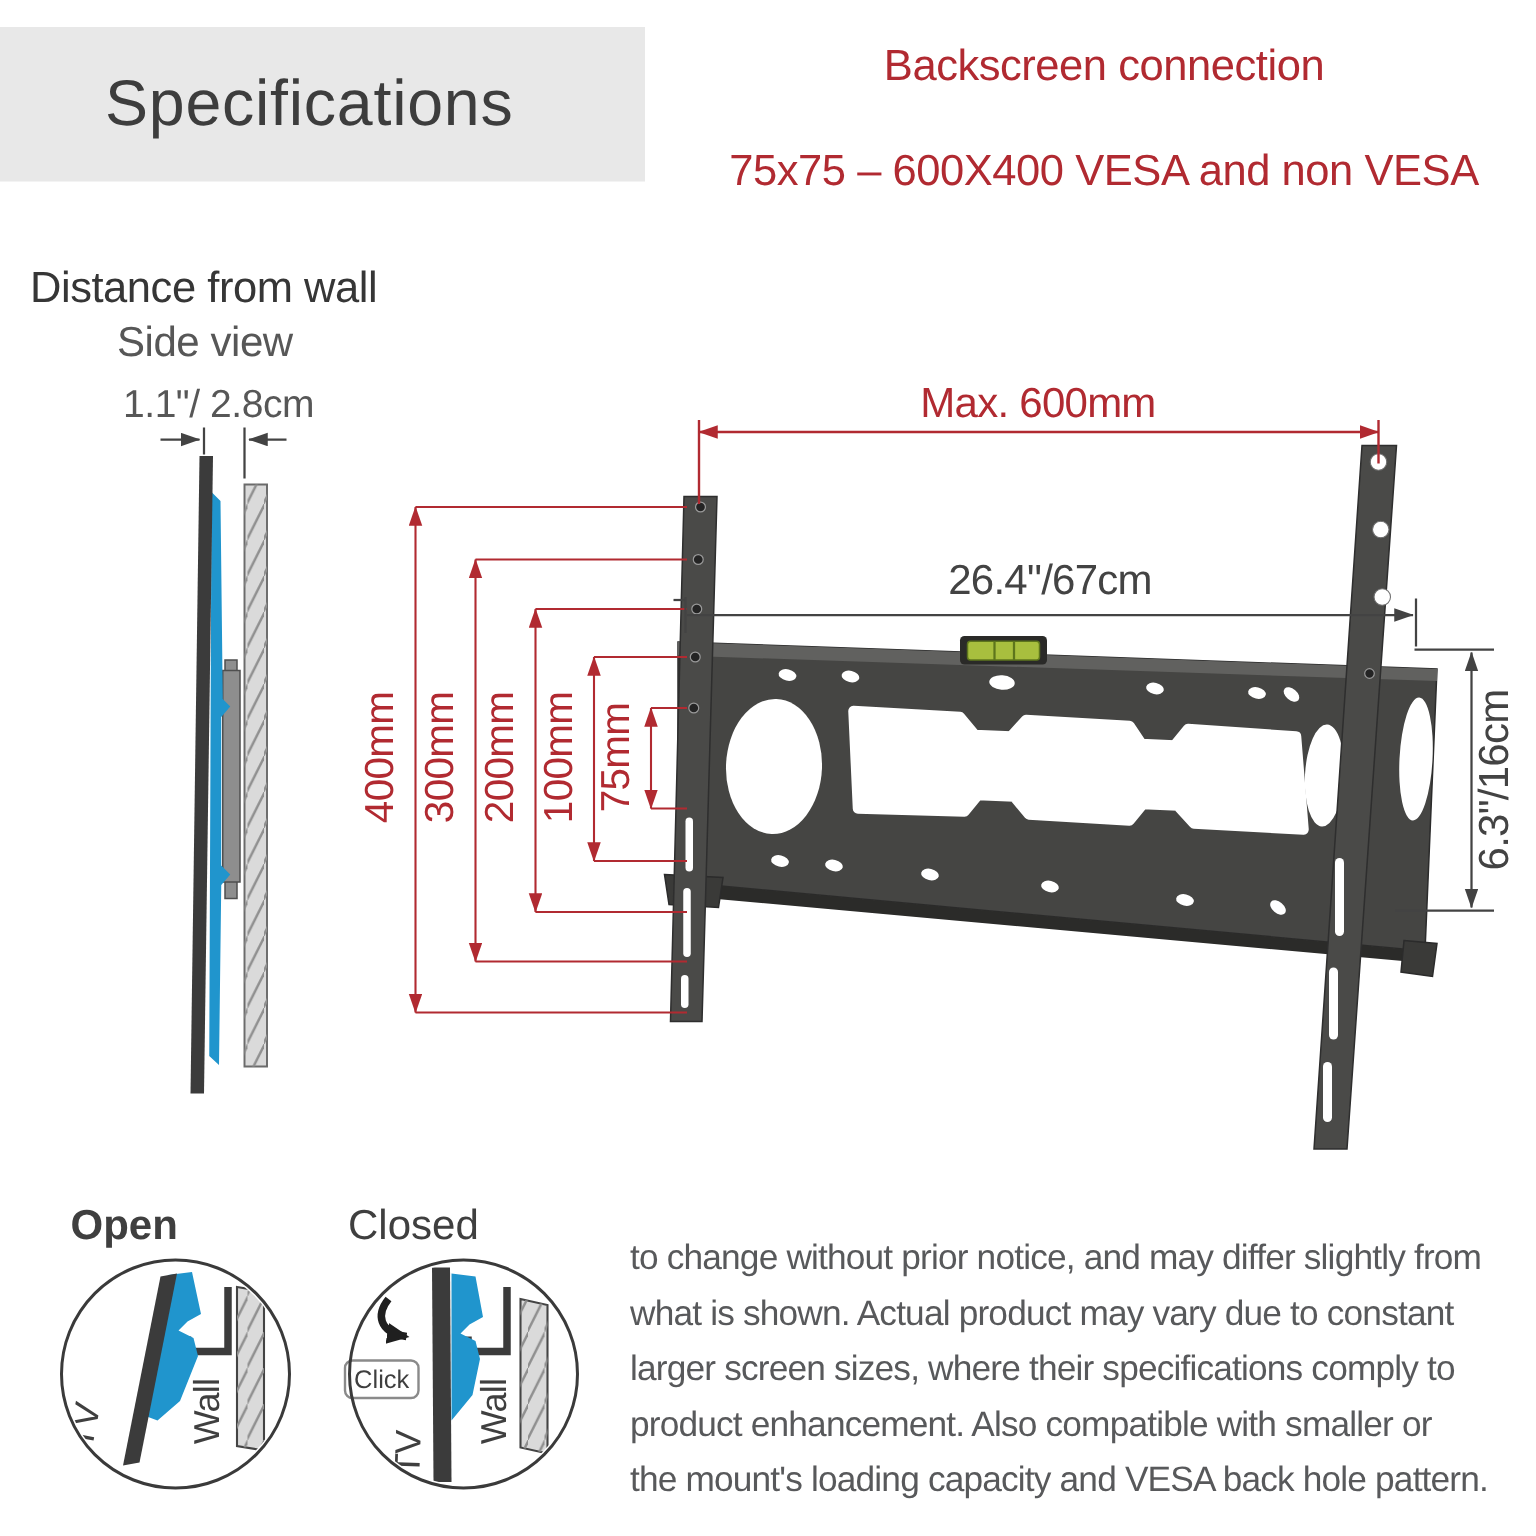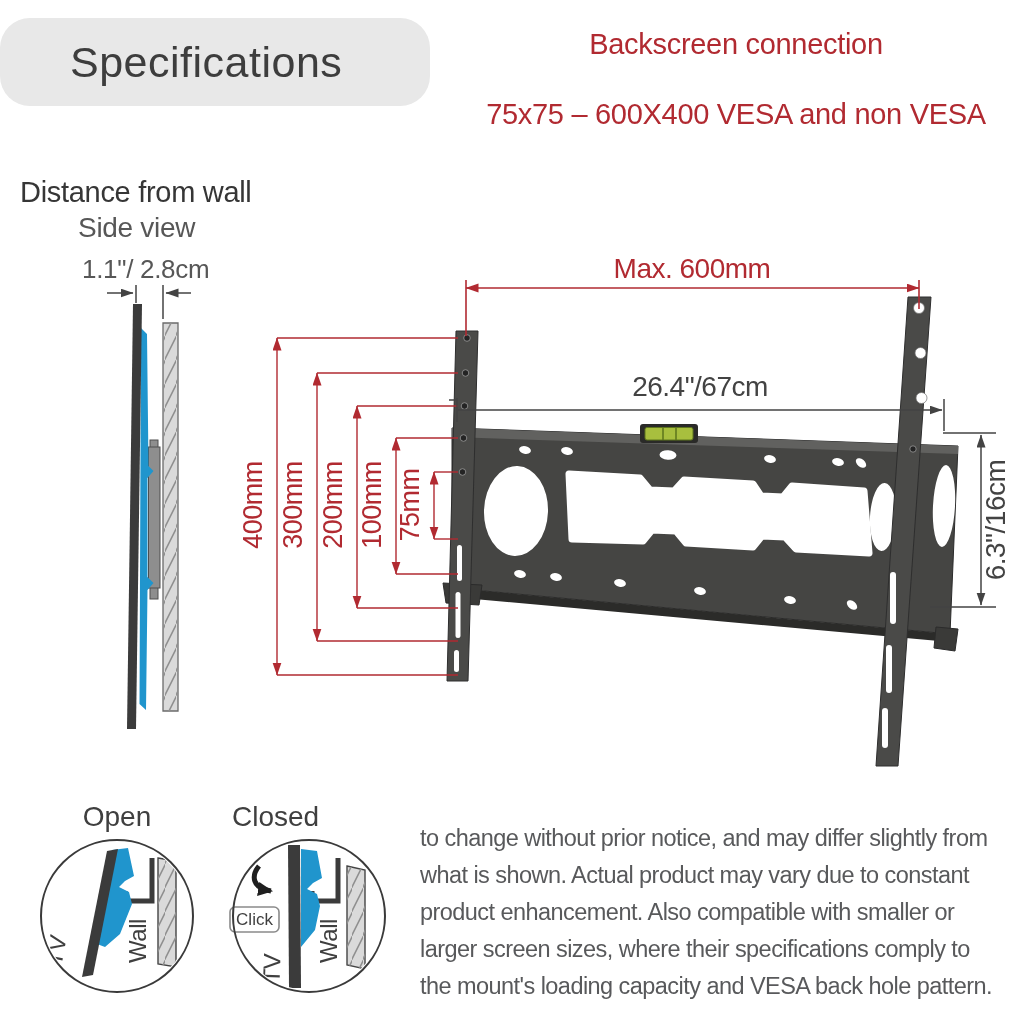--- a/index.html
+++ b/index.html
@@ -3,32 +3,32 @@
 <meta charset="utf-8">
 <style>
   html,body{margin:0;padding:0;}
   body{
     width:1024px;height:1024px;position:relative;background:#ffffff;
     font-family:"Liberation Sans",sans-serif;overflow:hidden;
     -webkit-font-smoothing:antialiased;
   }
   .abs{position:absolute;}
   
-  .spec-box{left:0;top:18px;width:430px;height:88px;background:#e8e8e8;
-    display:flex;align-items:center;border-radius:30px;}
+  .spec-box{left:0;top:18px;width:430px;height:103px;background:#e8e8e8;
+    display:flex;align-items:center;}
   .spec-title{font-size:43px;color:#3d3d3d;letter-spacing:.5px;padding-left:70px;}
   .red-head{left:448px;top:26px;width:576px;text-align:center;color:#b12a31;}
   .red-line1{font-size:29px;line-height:36px;letter-spacing:-.3px;}
   .red-line2{font-size:29px;line-height:36px;letter-spacing:-.3px;margin-top:34px;}
   
   .dfw{left:20px;top:176px;font-size:29px;font-weight:normal;color:#363636;letter-spacing:-.3px;}
   .sideview{left:78px;top:212px;font-size:28px;color:#575757;letter-spacing:-.3px;}
   .dist{left:82px;top:254px;font-size:26px;color:#575757;letter-spacing:-.3px;}
   
-  .open-t{left:47px;top:801px;width:140px;text-align:center;font-size:28px;color:#3f3f3f;}
+  .open-t{left:47px;top:801px;width:140px;text-align:left;font-size:28px;color:#3f3f3f;font-weight:bold;}
   .closed-t{left:232px;top:801px;width:156px;text-align:left;font-size:28px;color:#3f3f3f;}
   
   .legal{left:420px;top:820px;color:#58595b;font-size:23.5px;letter-spacing:-.55px;line-height:37px;}
   .legal div{white-space:nowrap;}
   svg text{font-family:"Liberation Sans",sans-serif;letter-spacing:-.5px;}
   .dim-red-t{fill:#b12a31;font-size:28px;}
   .dim-dark-t{fill:#434343;font-size:28px;}
   .vesa-t{fill:#b12a31;font-size:27px;}
   .circ-t{fill:#3f3f3f;font-size:24px;}
   .click-t{fill:#3f3f3f;font-size:17px;letter-spacing:0;}
@@ -47,22 +47,22 @@
 <div class="abs dfw">Distance from wall</div>
 <div class="abs sideview">Side view</div>
 <div class="abs dist">1.1"/ 2.8cm</div>
 
 <div class="abs open-t">Open</div>
 <div class="abs closed-t">Closed</div>
 
 <div class="abs legal">
   <div>to change without prior notice, and may differ slightly from</div>
   <div>what is shown. Actual product may vary due to constant</div>
+  <div>larger screen sizes, where their specifications comply to</div>
   <div>product enhancement. Also compatible with smaller or</div>
-  <div>larger screen sizes, where their specifications comply to</div>
   <div>the mount's loading capacity and VESA back hole pattern.</div>
 </div>
 
 <svg class="abs" style="left:0;top:0" width="1024" height="1024" viewBox="0 0 1024 1024">
   <defs>
     <marker id="m-red" markerUnits="userSpaceOnUse" markerWidth="14" markerHeight="10" refX="12.5" refY="4.5" orient="auto-start-reverse">
       <path d="M0,0 L13,4.5 L0,9 Z" fill="#b12a31"></path>
     </marker>
     <marker id="m-dark" markerUnits="userSpaceOnUse" markerWidth="14" markerHeight="10" refX="12.5" refY="4.5" orient="auto-start-reverse">
       <path d="M0,0 L13,4.5 L0,9 Z" fill="#434343"></path>

